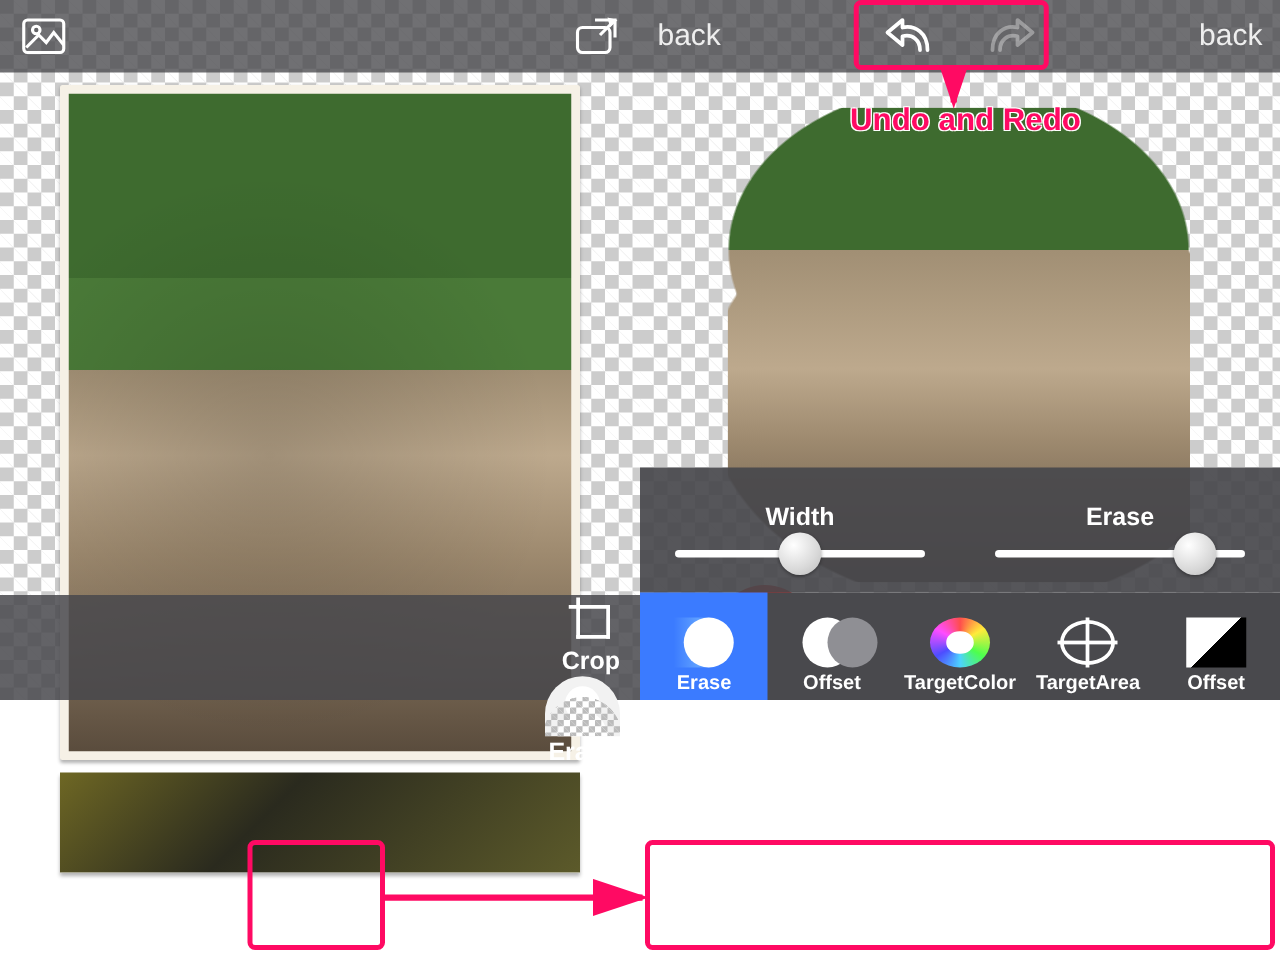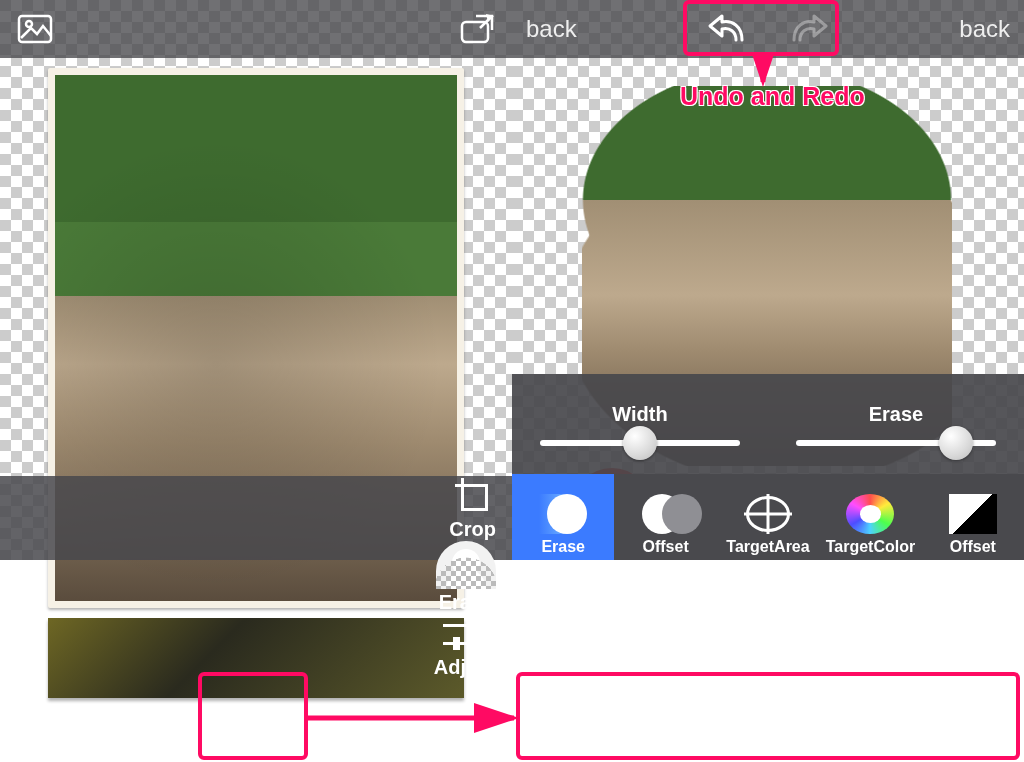--- a/index.html
+++ b/index.html
@@ -132,27 +132,20 @@
       <div class="lb-item">
         <div class="crop-ic"></div>
         <span>Crop</span>
       </div>
       <div class="lb-item">
         <div class="erase-ic">
             <div class="sil"></div>
           </div>
         <span>Erase</span>
       </div>
-      <div class="lb-item">
-        <div class="adjust-ic">
-            <i class="a"></i>
-            <i class="b"></i>
-          </div>
-        <span>Adjust</span>
-      </div>
     </div>
   </div>
 
   <div class="pane checker">
     <div class="topbar">
       <div class="txtbtn">back</div>
       <div style="display:flex;gap:40px;">
         <div class="iconbtn">
           <svg width="42" height="34">
             <path d="M36 28 C36 14 26 8 16 10 L16 4 L4 14 L16 24 L16 17 C24 15 30 20 30 28" fill="none" stroke="#fff" stroke-width="3" stroke-linejoin="round" stroke-linecap="round"></path>
@@ -190,28 +183,28 @@
     <div class="tool-row">
       <div class="tool active">
         <div class="ti ti-erase"></div>
         <span>Erase</span>
       </div>
       <div class="tool">
         <div class="ti ti-restore"></div>
         <span>Offset</span>
       </div>
       <div class="tool">
+        <div class="ti ti-color"></div>
+        <span>TargetColor</span>
+      </div>
+      <div class="tool">
         <div class="ti ti-target">
             <i></i>
           </div>
         <span>TargetArea</span>
-      </div>
-      <div class="tool">
-        <div class="ti ti-color"></div>
-        <span>TargetColor</span>
       </div>
       <div class="tool">
         <div class="ti ti-reverse"></div>
         <span>Offset</span>
       </div>
     </div>
   </div>
 
   <div class="anno-box" style="left:198px;top:672px;width:110px;height:88px;"></div>
   <div class="anno-box" style="left:683px;top:0px;width:156px;height:56px;"></div>

